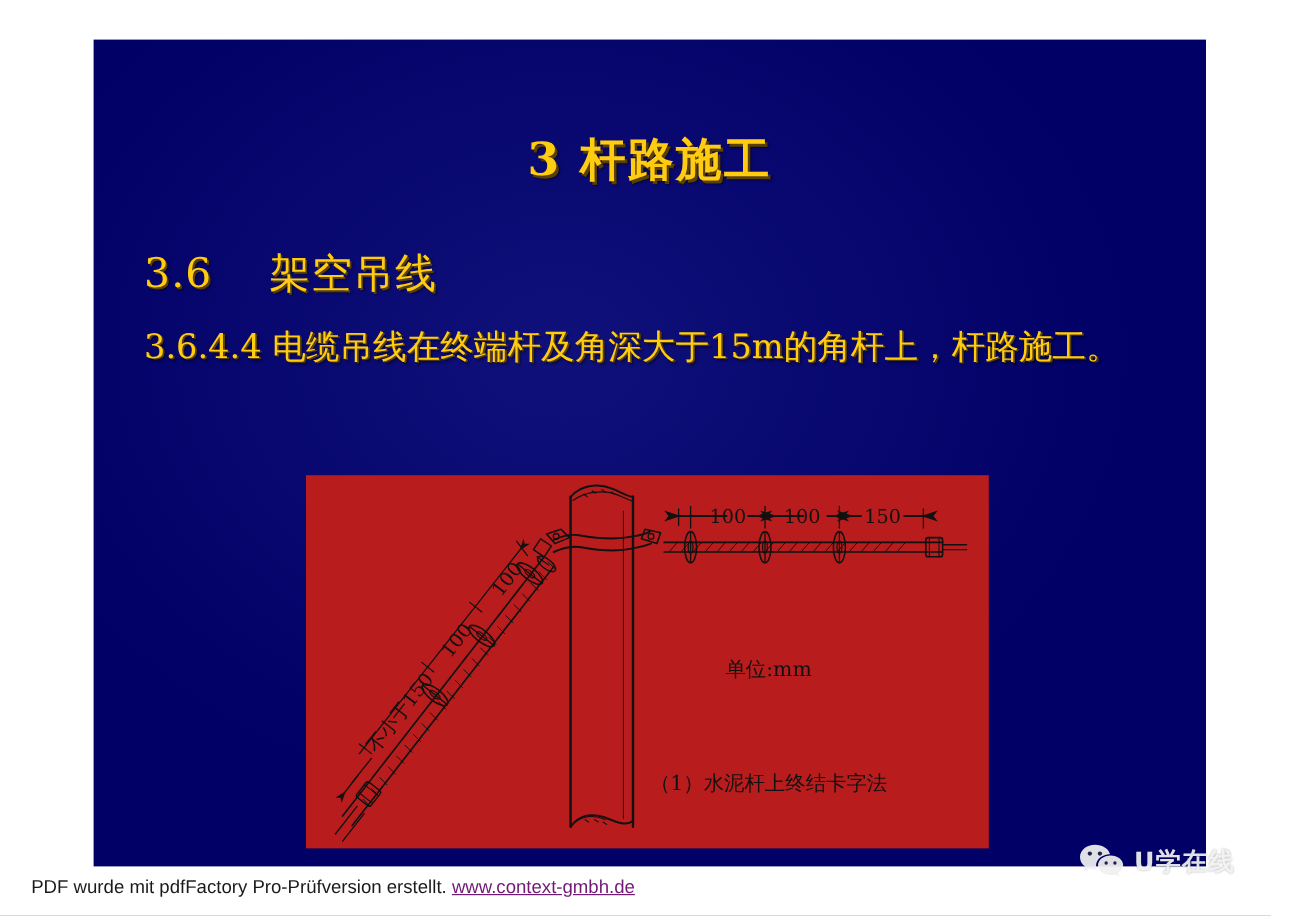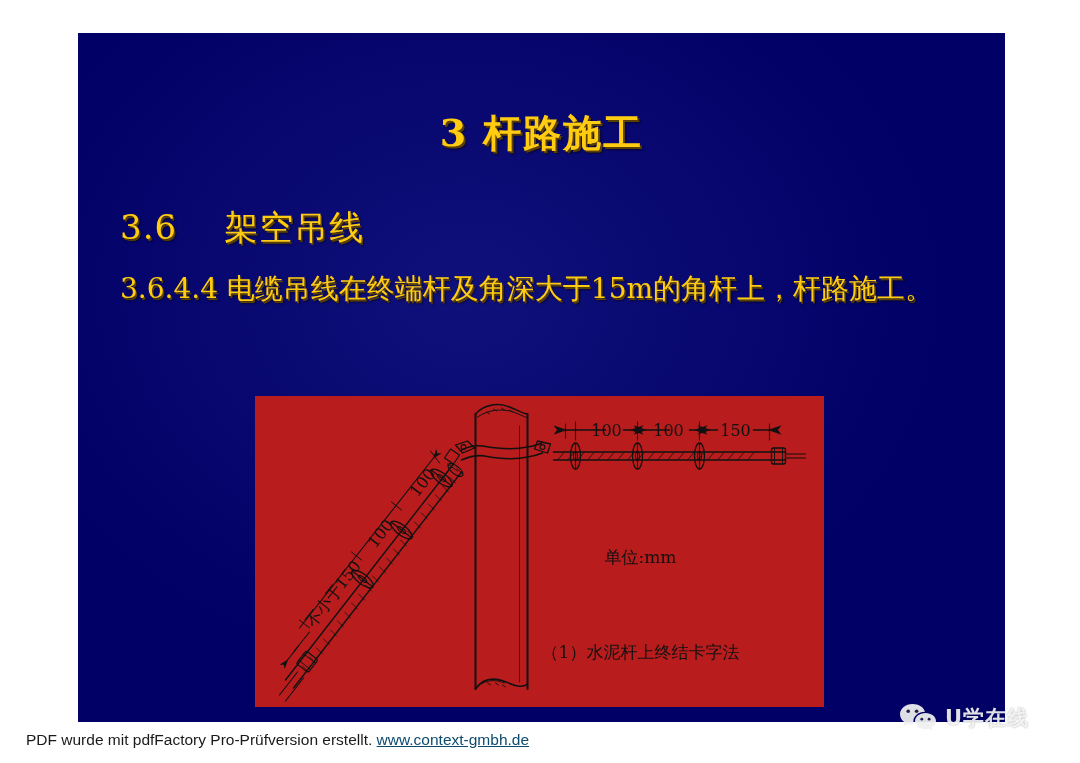--- a/index.html
+++ b/index.html
@@ -100,21 +100,21 @@
   #footer {
     position: absolute;
     left: 26px;
     top: 731px;
     font-size: 15.5px;
     color: #1a1a1a;
     font-family: "Liberation Sans", sans-serif;
     white-space: pre;
   }
   #footer-link {
-    color: #0c4a6e;
+    color: #701a75;
     text-decoration: underline;
   }
 
   
   #watermark {
     position: absolute;
     left: 898px;
     top: 702px;
     display: flex;
     align-items: flex-end;

